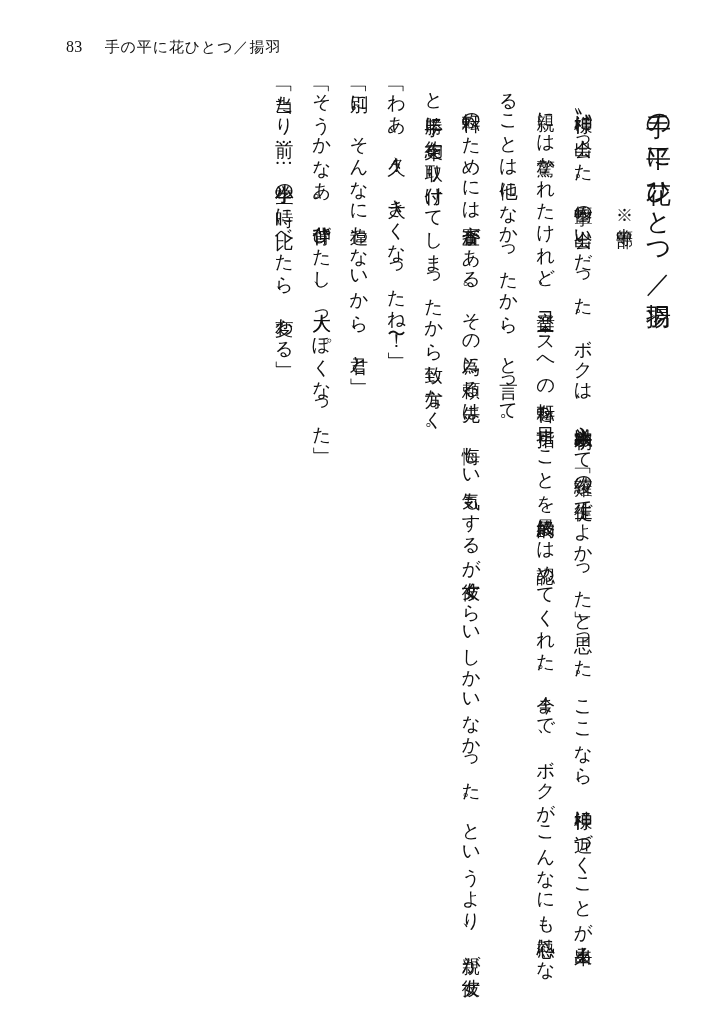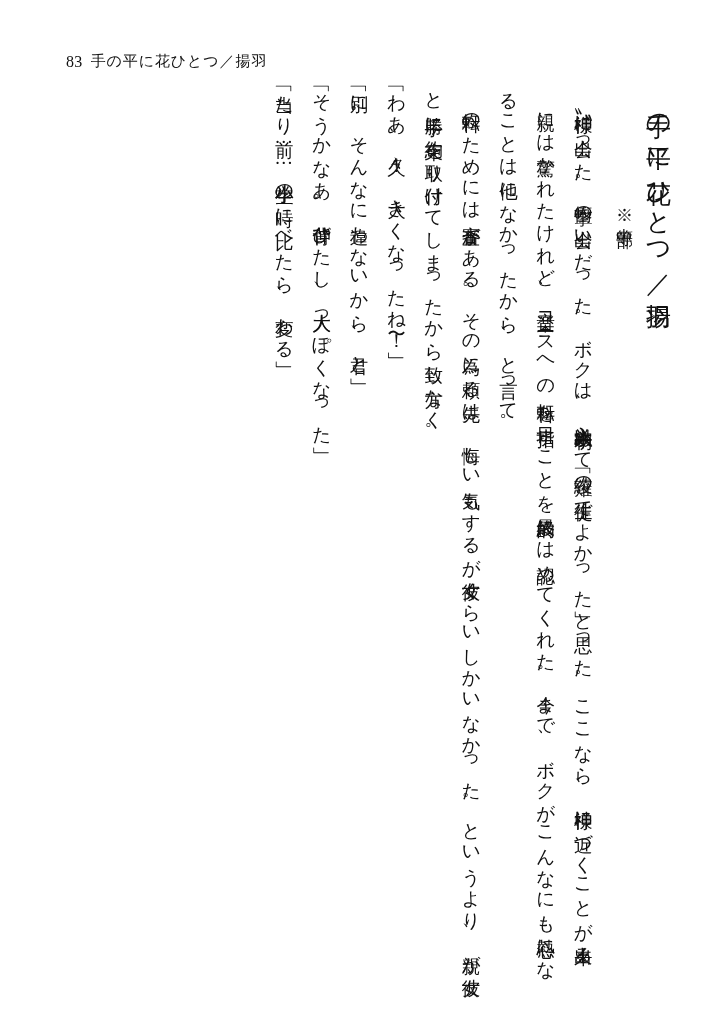--- a/index.html
+++ b/index.html
@@ -12,25 +12,25 @@
     height: 1024px;
     position: relative;
     font-family: "Liberation Serif", "DejaVu Serif", serif;
     color: #111111;
     overflow: hidden;
   }
 
   
   .running-head {
     position: absolute;
-    top: 52px;
+    top: 38px;
     left: 66px;
     display: flex;
-    align-items: center;
-    gap: 8px;
+    align-items: flex-start;
+    gap: 22px;
     font-size: 15px;
     letter-spacing: 0.04em;
   }
   .folio {
     font-family: "Liberation Serif", "DejaVu Serif", serif;
     font-size: 16px;
     letter-spacing: 0.02em;
   }
   .running-title {
     font-size: 15px;

